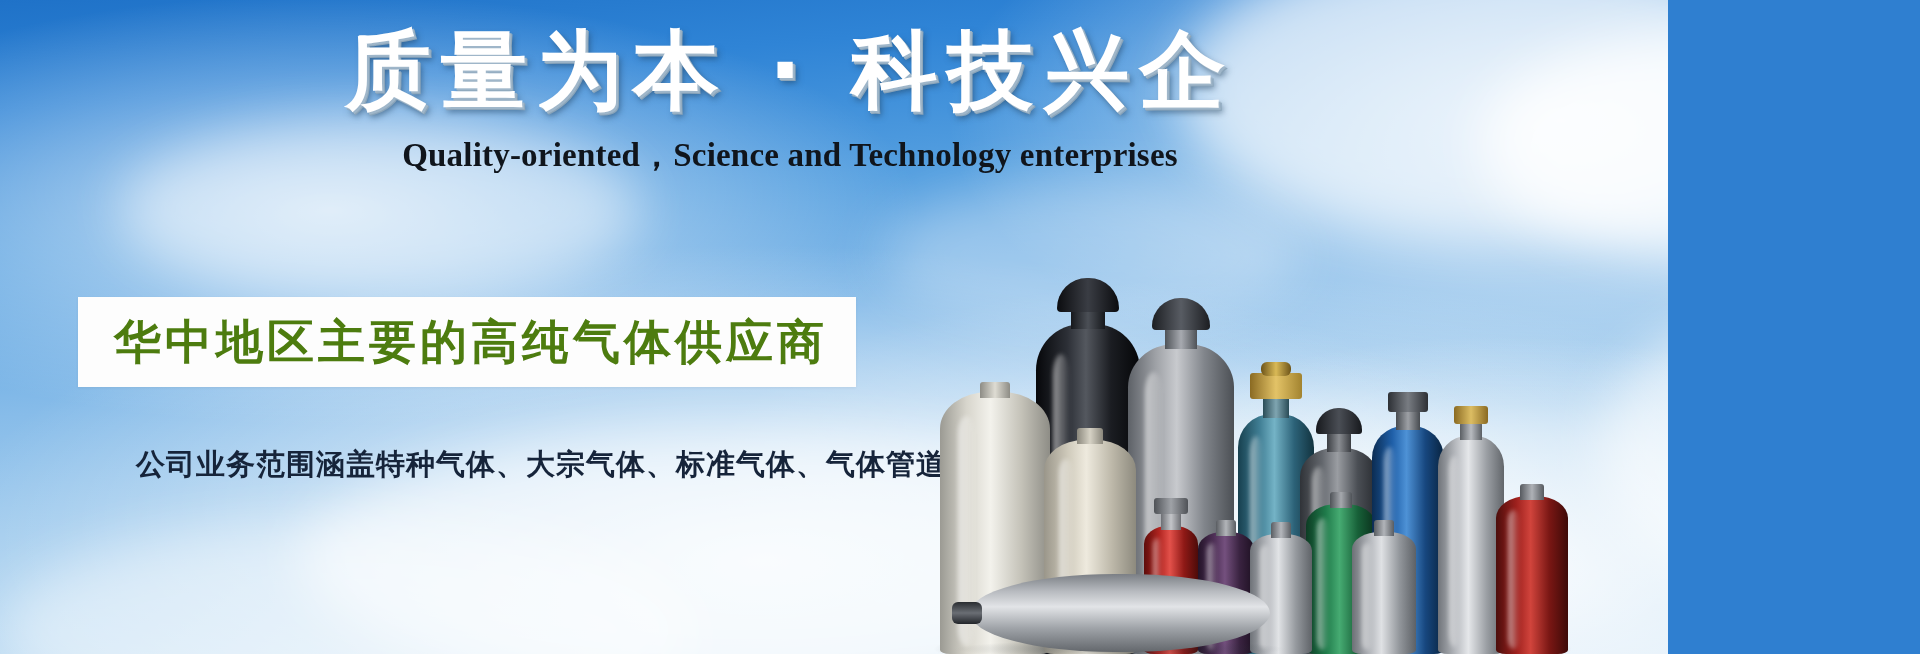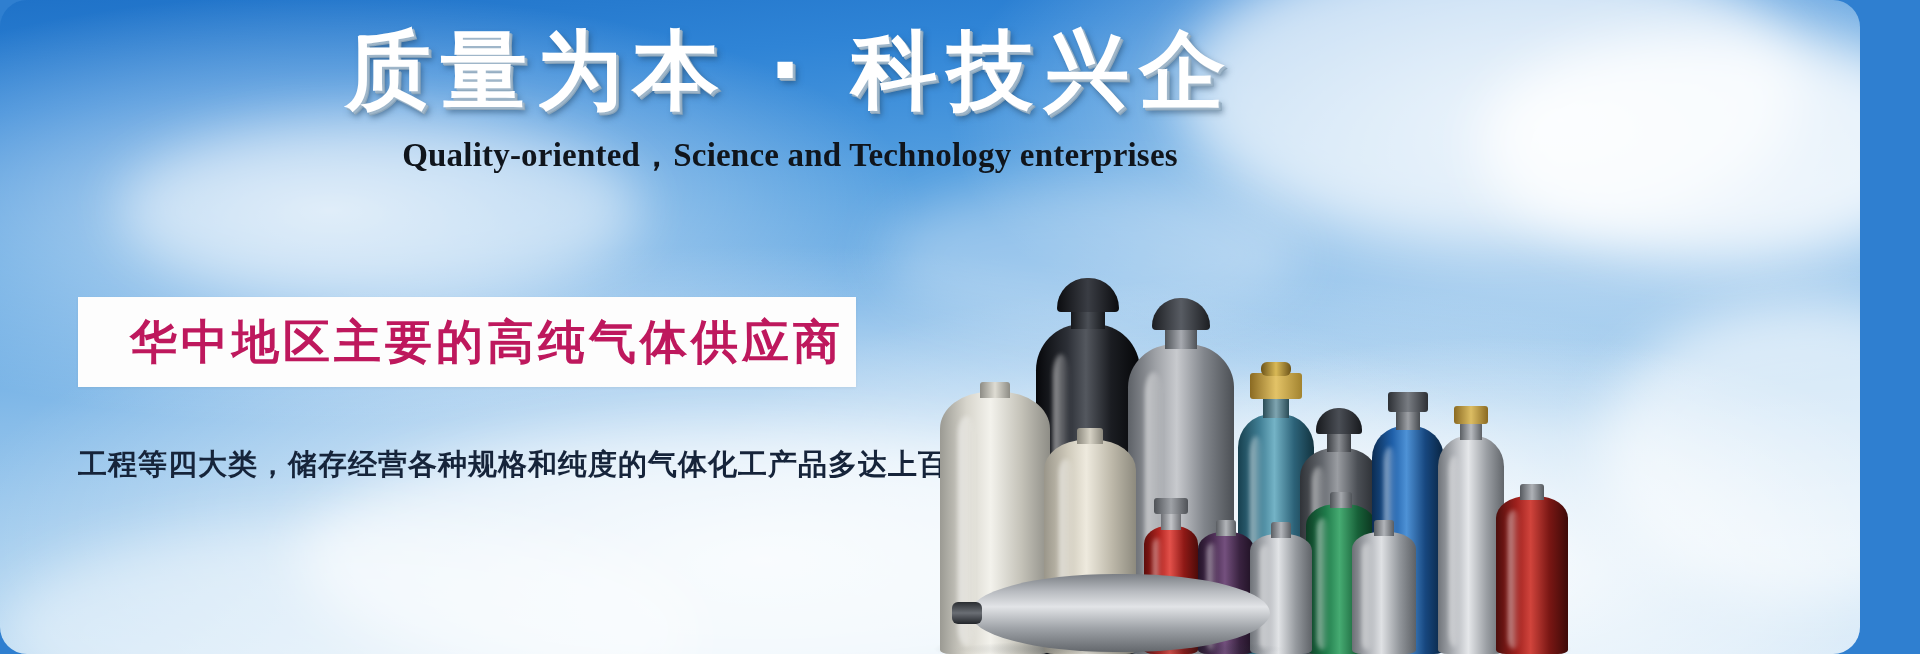--- a/index.html
+++ b/index.html
@@ -6,29 +6,28 @@
   html,body { width:1920px; height:654px; overflow:hidden; }
   body {
     font-family:"Liberation Sans","DejaVu Sans",sans-serif;
     background:#2f7fd0;
     position:relative;
   }
 
   
   #banner {
     position:absolute; inset:0;
-    width:1860px; height:654px;
+    width:1668px; height:654px;
     overflow:hidden;
     background:
       radial-gradient(ellipse 900px 420px at 1560px 120px, rgba(255,255,255,.75) 0%, rgba(255,255,255,.35) 38%, rgba(255,255,255,0) 68%),
       radial-gradient(ellipse 820px 300px at 330px 210px, rgba(255,255,255,.68) 0%, rgba(255,255,255,.25) 45%, rgba(255,255,255,0) 72%),
       radial-gradient(ellipse 1100px 420px at 760px 560px, rgba(255,255,255,.82) 0%, rgba(255,255,255,.40) 40%, rgba(255,255,255,0) 75%),
       radial-gradient(ellipse 700px 260px at 1250px 480px, rgba(255,255,255,.60) 0%, rgba(255,255,255,.18) 50%, rgba(255,255,255,0) 78%),
       linear-gradient(175deg, #1f72c8 0%, #2f84d6 14%, #56a0e0 32%, #87bce9 52%, #a9d0ef 70%, #c3dff4 86%, #d3e7f7 100%);
-    border-radius: 27px;
   }
   
   .cloud { position:absolute; border-radius:50%; filter:blur(26px); background:rgba(255,255,255,.62); pointer-events:none; }
   .c1 { left:1180px; top:-60px;  width:620px; height:300px; }
   .c2 { left:1480px; top:30px;   width:480px; height:230px; background:rgba(255,255,255,.78); }
   .c3 { left:120px;  top:120px;  width:520px; height:180px; background:rgba(255,255,255,.45); }
   .c4 { left:300px;  top:430px;  width:900px; height:260px; background:rgba(255,255,255,.55); }
   .c5 { left:0px;    top:520px;  width:700px; height:220px; background:rgba(255,255,255,.42); }
   .c6 { left:880px;  top:180px;  width:420px; height:150px; background:rgba(255,255,255,.30); }
   .c7 { left:1600px; top:300px;  width:420px; height:300px; background:rgba(255,255,255,.60); }
@@ -65,22 +64,22 @@
     width:778px; height:90px;
     background:#fdfdfd;
     display:flex; align-items:center;
     box-shadow:0 1px 3px rgba(0,0,0,.06);
   }
   #tagline-text {
     font-family:"DejaVu Sans","Liberation Sans",sans-serif;
     font-weight:700;
     font-size:47px;
     letter-spacing:4px;
-    color:#be185d;
-    padding-left:52px;
+    color:#4d7c0f;
+    padding-left:36px;
     white-space:nowrap;
   }
 
   #paragraph {
     position:absolute; left:78px; top:440px; width:790px;
     font-family:"DejaVu Serif","Liberation Serif",serif;
     font-weight:700;
     font-size:29px;
     line-height:48px;
     color:#16243a;
@@ -142,21 +141,21 @@
 
   <div id="headline">质量为本 · 科技兴企</div>
 
   <div id="subtitle">Quality-oriented，Science and Technology enterprises</div>
 
   <div id="tagline-box">
     <span id="tagline-text">华中地区主要的高纯气体供应商</span>
   </div>
 
   <div id="paragraph">
-    <div class="pline">工程等四大类，储存经营各种规格和纯度的气体化工产品多达上百</div>
+    <div class="pline indent">公司业务范围涵盖特种气体、大宗气体、标准气体、气体管道</div>
   </div>
 
   <div id="product-photo">
     <div id="photo-wash"></div>
 
     <div class="cyl" style="left:96px; width:104px; height:380px;">
       <div class="shadow-ell"></div>
       <div class="body-sh" style="height:330px; background:linear-gradient(90deg,#06070a 0%,#2c2f36 30%,#54585f 48%,#1b1d22 72%,#050608 100%);">
         <div class="gloss"></div>
       </div>

